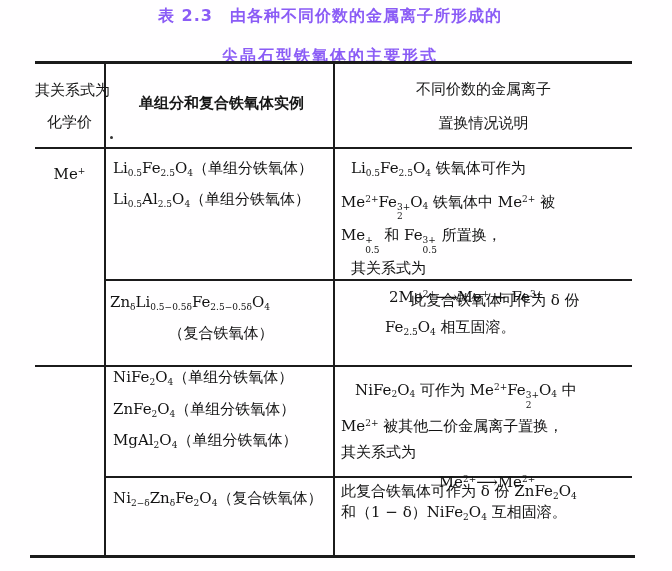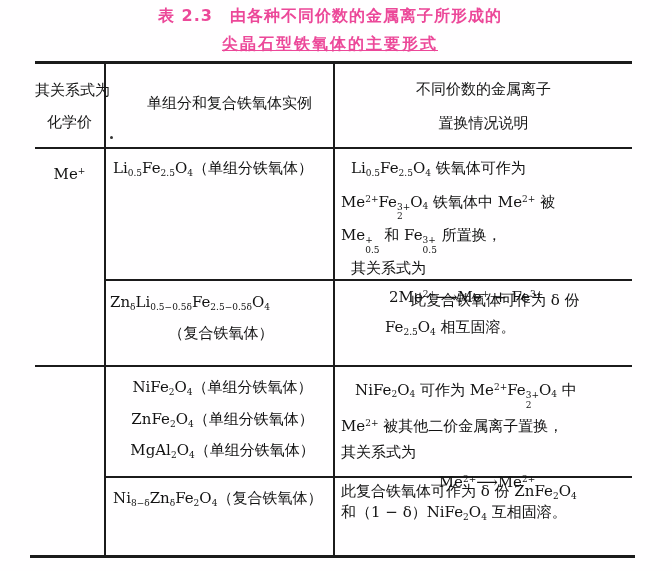--- a/index.html
+++ b/index.html
@@ -4,23 +4,23 @@
 <style>
   html,body{margin:0;padding:0;background:#fff;}
   .page{
     position:relative;width:672px;height:571px;background:#fffeff;
     font-family:"DejaVu Serif","Liberation Serif",serif;
     color:#121212;overflow:hidden;
   }
   .caption{
     position:absolute;left:0;top:6px;width:660px;text-align:center;
     font-family:"DejaVu Sans","Liberation Sans",sans-serif;
-    font-weight:bold;font-size:16px;letter-spacing:1px;color:#ec4899;
+    font-weight:bold;font-size:16px;letter-spacing:1px;color:#8b5cf6;
   }
-  .caption .c2{margin-top:7px;letter-spacing:2px;text-decoration:underline;}
+  .caption .c2{margin-top:19px;letter-spacing:2px;}
   .bline{position:absolute;background:#1b1b1b;}
   .cell{position:absolute;font-size:15px;line-height:26px;}
   .ctr{text-align:center;}
   .ln{white-space:nowrap;}
   .ind1{padding-left:10px;}
   .ind2{padding-left:26px;}
   .ind3{padding-left:14px;}
   .arr1{padding-left:48px;}
   .hdr{font-size:15px;color:#161616;}
   sub{font-size:0.6em;vertical-align:-0.3em;letter-spacing:0;}
@@ -47,34 +47,35 @@
   <div class="bline" style="left:104px;top:476px;width:528px;height:2px;"></div>
   <div class="bline" style="left:30px;top:555px;width:605px;height:3px;"></div>
   <div class="bline" style="left:104px;top:61px;width:2px;height:496px;"></div>
   <div class="bline" style="left:333px;top:61px;width:2px;height:496px;"></div>
   <div class="dot"></div>
 
   <div class="cell hdr ctr" style="left:35px;top:74px;width:69px;line-height:32px;">
     <div class="ln">其关系式为</div>
     <div class="ln">化学价</div>
   </div>
-  <div class="cell hdr ctr" style="left:116px;top:90px;width:227px;">
+  <div class="cell hdr ctr" style="left:108px;top:90px;width:227px;font-weight:bold;">
     <div class="ln">单组分和复合铁氧体实例</div>
   </div>
   <div class="cell hdr ctr" style="left:335px;top:72px;width:297px;line-height:34px;">
     <div class="ln">不同价数的金属离子</div>
     <div class="ln">置换情况说明</div>
   </div>
 
   <div class="cell ctr" style="left:35px;top:158px;width:69px;">
     <div class="ln">Me<sup>+</sup></div>
   </div>
 
   <div class="cell" style="left:113px;top:155px;width:219px;">
     <div class="ln">Li<sub>0.5</sub>Fe<sub>2.5</sub>O<sub>4</sub>（单组分铁氧体）</div>
+    <div class="ln">Li<sub>0.5</sub>Al<sub>2.5</sub>O<sub>4</sub>（单组分铁氧体）</div>
   </div>
 
   <div class="cell" style="left:341px;top:155px;width:290px;">
     <div class="ln ind1">Li<sub>0.5</sub>Fe<sub>2.5</sub>O<sub>4</sub> 铁氧体可作为</div>
     <div class="ln">Me<sup>2+</sup>Fe<span class="stk">
           <span>3+</span>
           <span>2</span>
         </span>O<sub>4</sub> 铁氧体中 Me<sup>2+</sup> 被</div>
     <div class="ln">Me<span class="stk">
           <span>+</span>
@@ -91,38 +92,38 @@
     <div class="ln">Zn<sub>δ</sub>Li<sub>0.5−0.5δ</sub>Fe<sub>2.5−0.5δ</sub>O<sub>4</sub></div>
     <div class="ln ctr">（复合铁氧体）</div>
   </div>
 
   <div class="cell" style="left:341px;top:287px;width:290px;line-height:27px;margin-left:44px;">
     <div class="ln ind2">此复合铁氧体可作为 δ 份</div>
     <div class="ln">Fe<sub>2.5</sub>O<sub>4</sub> 相互固溶。</div>
   </div>
 
 
-  <div class="cell" style="left:113px;top:374px;width:219px;line-height:27px;text-align:center;">
+  <div class="cell" style="left:113px;top:364px;width:219px;line-height:27px;">
     <div class="ln">NiFe<sub>2</sub>O<sub>4</sub>（单组分铁氧体）</div>
     <div class="ln">ZnFe<sub>2</sub>O<sub>4</sub>（单组分铁氧体）</div>
     <div class="ln">MgAl<sub>2</sub>O<sub>4</sub>（单组分铁氧体）</div>
   </div>
 
   <div class="cell" style="left:341px;top:374px;width:292px;line-height:27px;">
     <div class="ln ind3">NiFe<sub>2</sub>O<sub>4</sub> 可作为 Me<sup>2+</sup>Fe<span class="stk">
           <span>3+</span>
           <span>2</span>
         </span>O<sub>4</sub> 中</div>
     <div class="ln">Me<sup>2+</sup> 被其他二价金属离子置换，</div>
     <div class="ln">其关系式为</div>
     <div class="ln ctr">Me<sup>2+</sup>⟶Me<sup>2+</sup></div>
   </div>
 
   <div class="cell" style="left:113px;top:485px;width:219px;">
-    <div class="ln">Ni<sub>8−δ</sub>Zn<sub>δ</sub>Fe<sub>2</sub>O<sub>4</sub>（复合铁氧体）</div>
+    <div class="ln">Ni<sub>2−δ</sub>Zn<sub>δ</sub>Fe<sub>2</sub>O<sub>4</sub>（复合铁氧体）</div>
   </div>
 
   <div class="cell" style="left:341px;top:483px;width:292px;line-height:16px;">
     <div class="ln">此复合铁氧体可作为 δ 份 ZnFe<sub>2</sub>O<sub>4</sub></div>
     <div class="ln">和（1 − δ）NiFe<sub>2</sub>O<sub>4</sub> 互相固溶。</div>
   </div>
 
 </div>
 
 </body></html>

